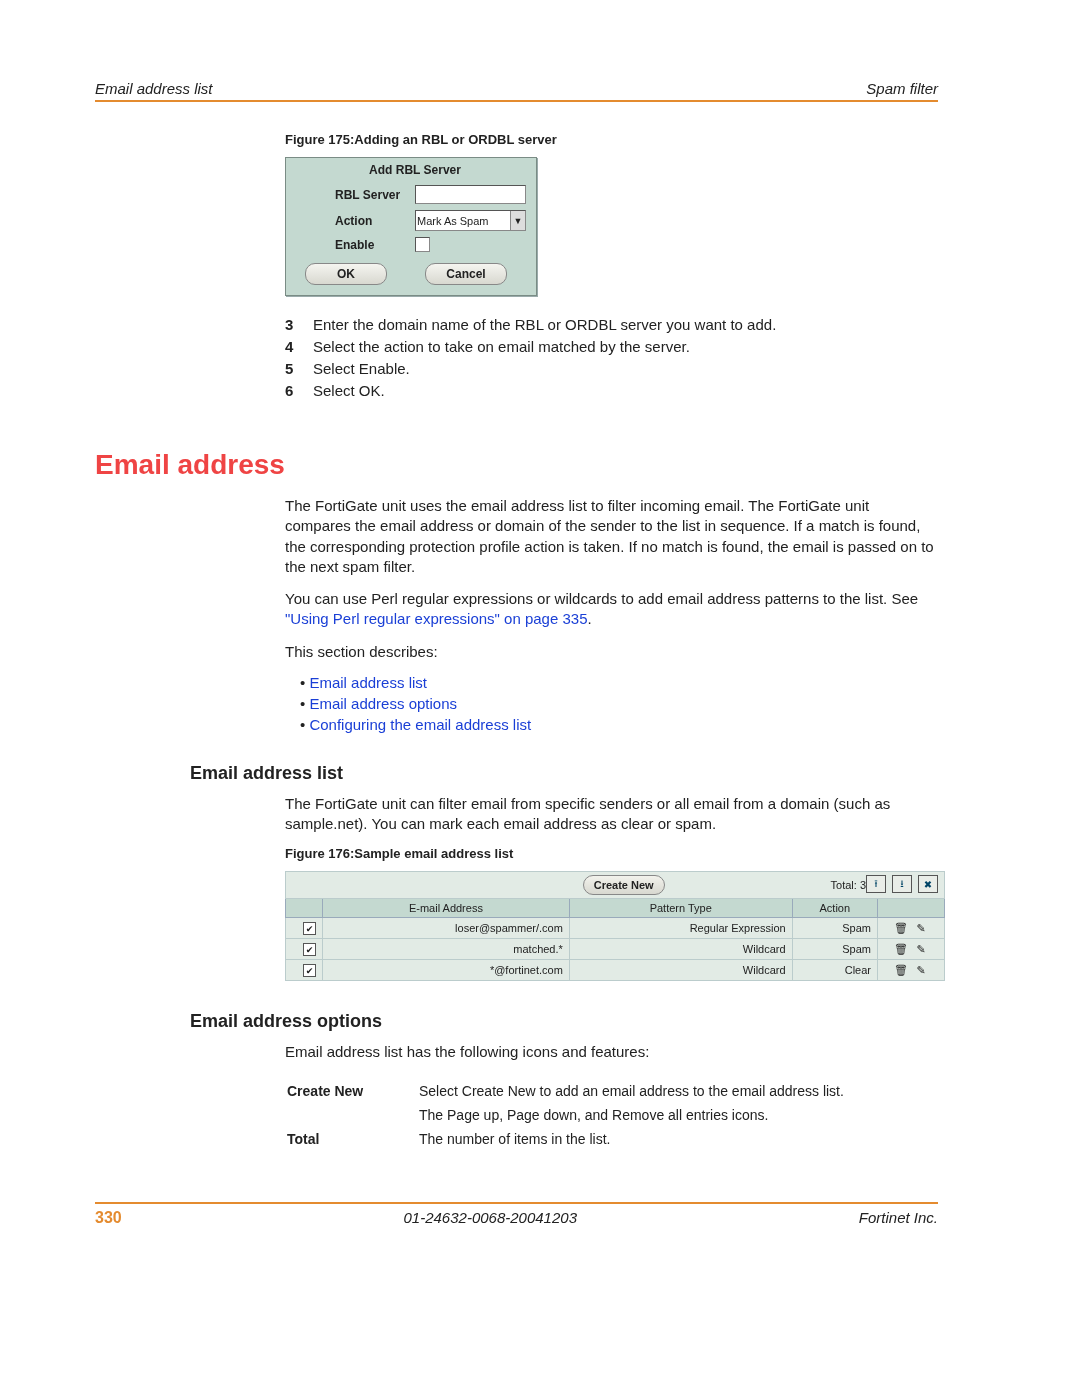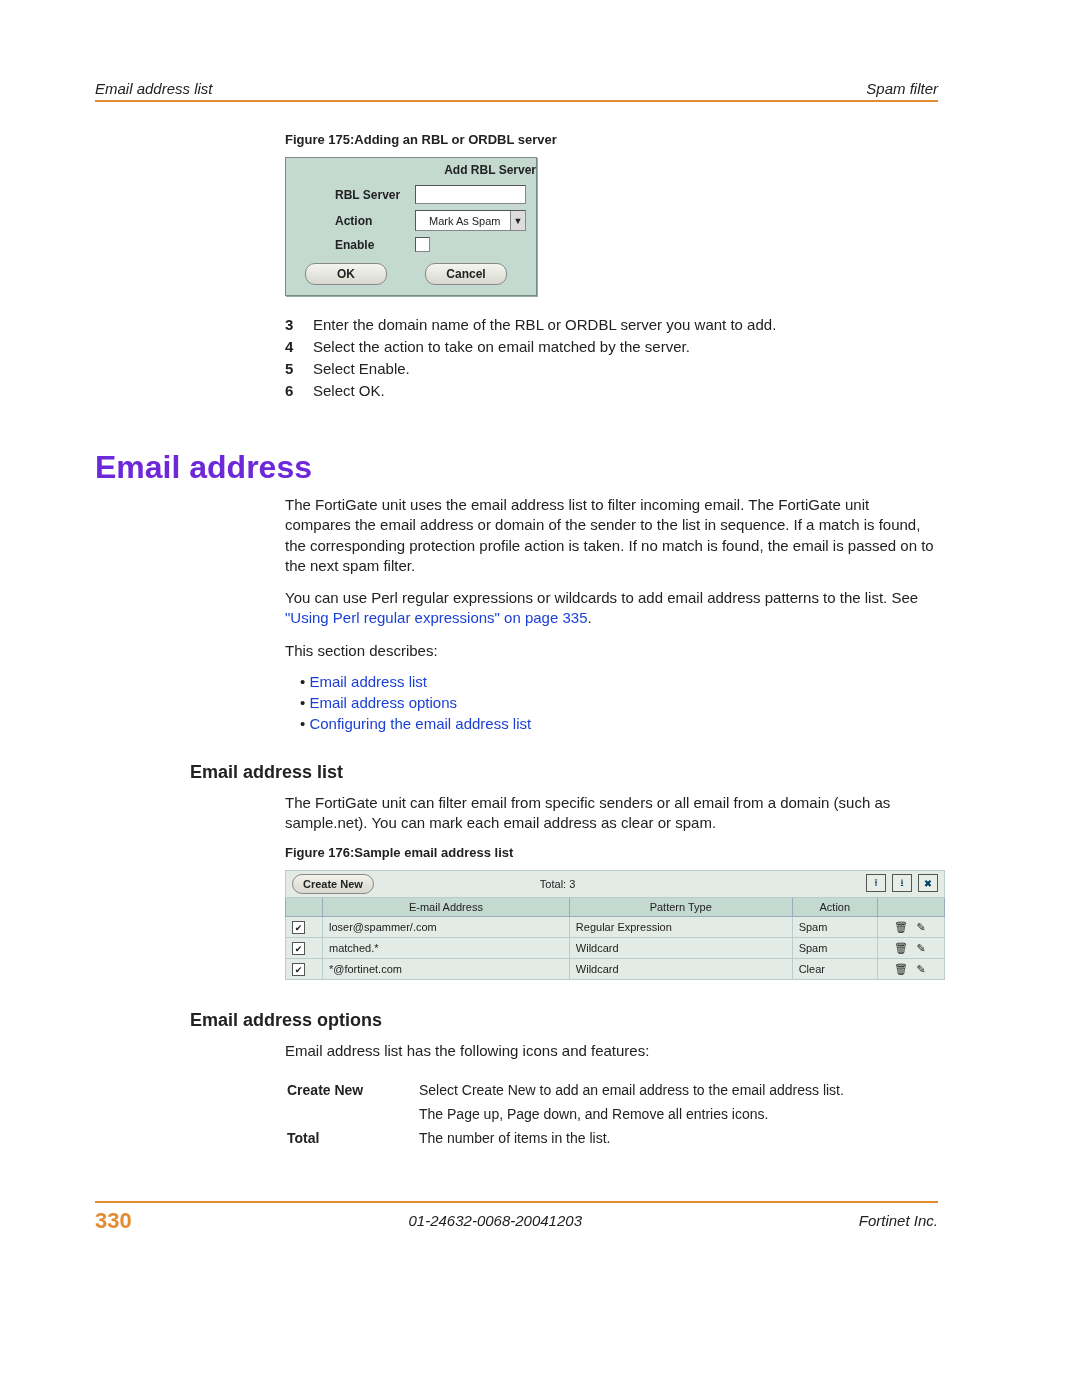--- a/index.html
+++ b/index.html
@@ -37,21 +37,21 @@
   
   .dialog {
     margin-left: 190px;
     width: 250px;
     background: #c4d9d0;
     border: 1px solid #7a8c85;
     box-shadow: 1px 1px 0 #9aa;
     font-size: 12px;
   }
   .dialog-title {
-    text-align: right;
+    text-align: center;
     font-weight: bold;
     padding: 5px 0;
     margin-left: 8px;
   }
   .dialog-row {
     display: flex;
     align-items: center;
     padding: 3px 10px;
     margin-left: 39px;
   }
@@ -69,21 +69,21 @@
   .dialog-select {
     flex: 1;
     display: flex;
     align-items: center;
     height: 19px;
     background: #fff;
     border: 1px solid #888;
     border-top-color:#555; border-left-color:#555;
     font-size: 11px;
   }
-  .dialog-select span { padding-left:13px; flex:1;}
+  .dialog-select span { padding-left:1px; flex:1;}
   .dialog-select .arrow {
     width: 14px; height: 100%;
     background: #ddd;
     border-left: 1px solid #888;
     display:flex;align-items:center;justify-content:center;
     font-size:9px;
   }
   .dialog-check {
     width: 13px; height: 13px; background:#fff; border:1px solid #888;
     border-top-color:#555;border-left-color:#555;
@@ -109,24 +109,24 @@
   }
   .step-row {
     display: flex;
     margin-bottom: 5px;
   }
   .step-num {
     width: 28px;
     font-weight: bold;
   }
   h1.section {
-    color: #6d28d9;
-    font-size: 32px;
-    font-weight: bold;
-    margin: 50px 0 9px 0;
+    color: #ef4444;
+    font-size: 28px;
+    font-weight: bold;
+    margin: 50px 0 15px 0;
   }
   .body-text {
     margin-left: 190px;
     line-height: 1.35;
     margin-bottom: 12px;
   }
   .link { color: #1a3fd6; }
   .bullet-list {
     margin-left: 205px;
   }
@@ -167,39 +167,39 @@
   .list-head th {
     background:#c4d9d0;
     font-weight: normal;
     border:1px solid #9ab;
     padding:3px;
   }
   .list-table td {
     background:#e2ebe5;
     border:1px solid #bcc;
     padding:3px 6px;
-    text-align:left;
+    text-align:right;
   }
   .chk { width:11px;height:11px;border:1px solid #555;background:#fff;display:inline-flex;align-items:center;justify-content:center;font-size:9px;}
   .row-icons { display:flex;gap:6px;justify-content:center;}
   .mini-icon{width:14px;height:14px;display:inline-flex;align-items:center;justify-content:center;font-size:11px;}
   .opts-table {
     margin-left: 190px;
     margin-top: 15px;
     font-size: 14px;
   }
   .opts-table td { vertical-align: top; padding: 3px 0; }
   .opts-table td.k { font-weight: bold; width: 130px;}
   .footer-rule {
     border:none;border-top:2px solid #e48b2f;margin:50px 0 5px 0;
   }
   .footer-row {
     display:flex;justify-content:space-between;align-items:center;font-size:15px;
   }
-  .page-num { color:#e48b2f; font-size:22px; font-weight:bold;}
+  .page-num { color:#e48b2f; font-size:16px; font-weight:bold;}
   .doc-id { font-style: italic; }
   .company { font-style: italic; }
 </style>
 </head>
 <body>
 
 <div class="page">
   <div class="header-row">
     <span>Email address list</span>
     <span>Spam filter</span>

